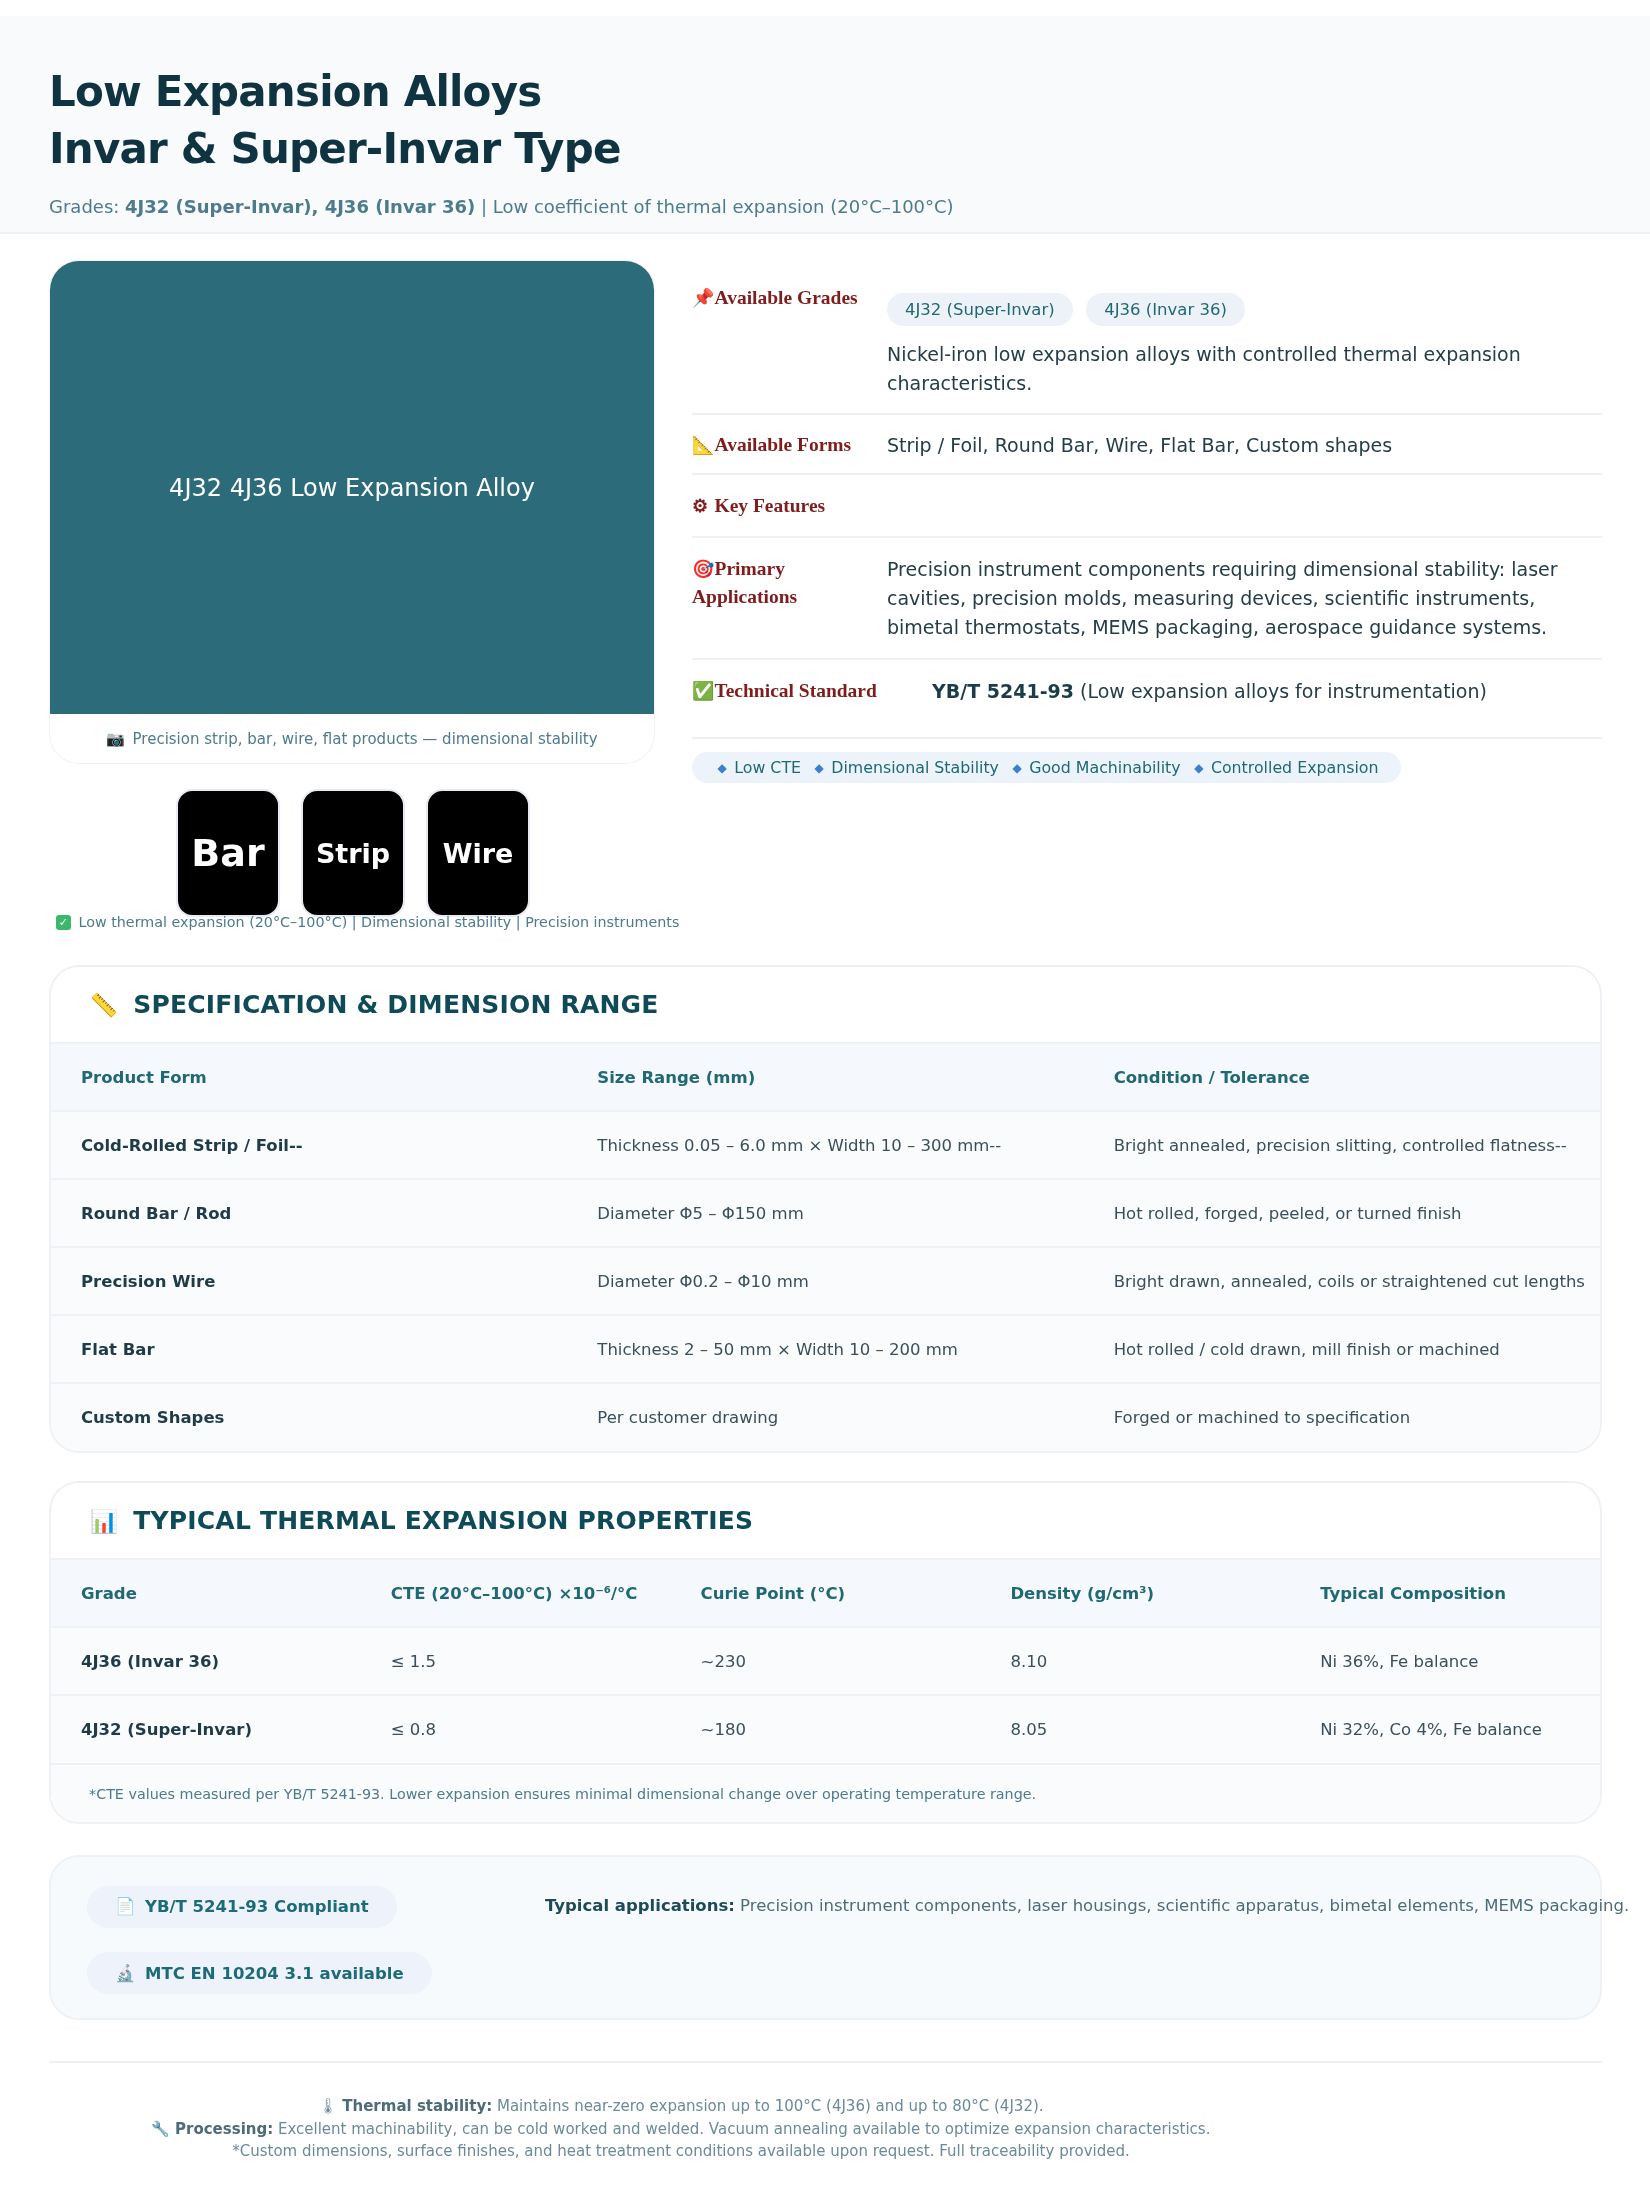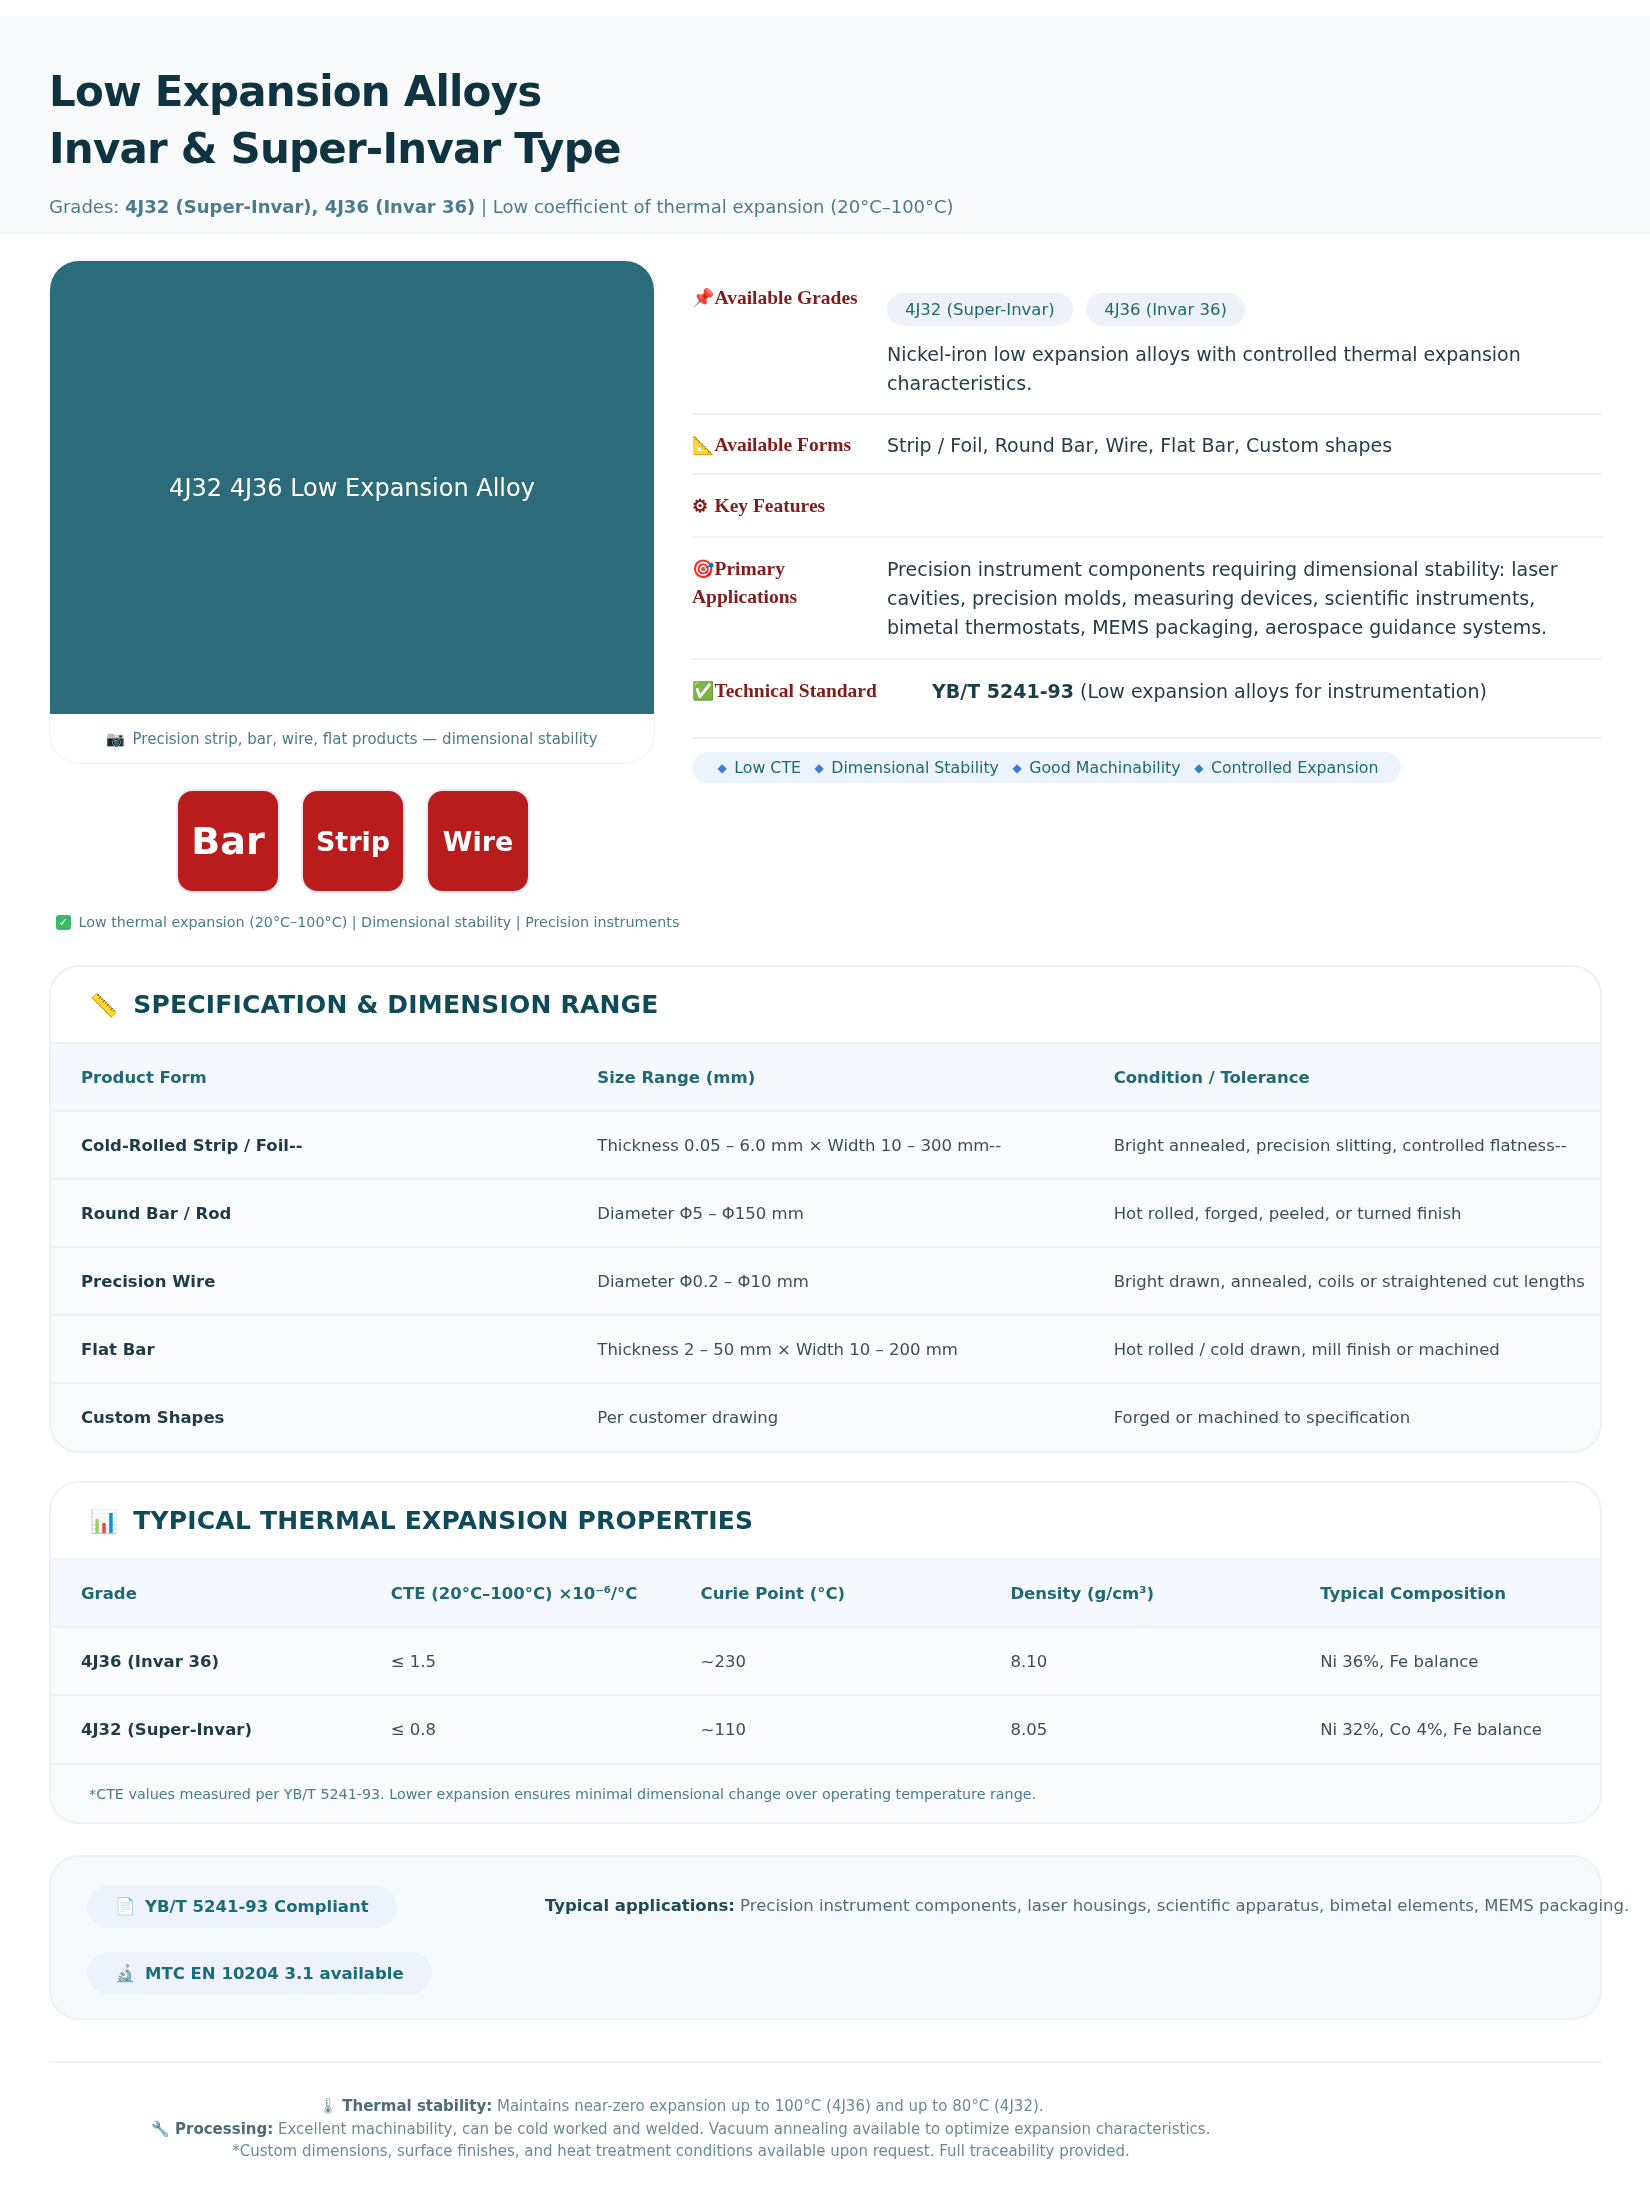--- a/index.html
+++ b/index.html
@@ -49,22 +49,22 @@
   .image-caption {
     position: absolute; left: 0; top: 453px; width: 100%; height: 50px;
     display: flex; align-items: center; justify-content: center; gap: 7.5px;
     font-family: "DejaVu Sans", sans-serif;
     font-size: 15px; color: #4d7b8d;
   }
   .thumbs {
     position: absolute; left: 176px; top: 789px; display: flex; gap: 21px;
   }
   .thumb {
-    width: 104px; height: 104px; border-radius: 16.5px;
-    background: #b91c1c; border: 2.3px solid #e6ebf2;
+    width: 104px; height: 128px; border-radius: 16.5px;
+    background: #000000; border: 2.3px solid #e6ebf2;
     display: flex; align-items: center; justify-content: center;
     color: #ffffff; font-weight: bold; font-family: "DejaVu Sans", sans-serif; text-align: center;
   }
   .thumb.t0 { font-size: 38px; }
   .thumb.t1, .thumb.t2 { font-size: 27px; }
   .left-note {
     position: absolute; left: 56px; top: 914px;
     font-family: "DejaVu Sans", sans-serif;
     font-size: 14.3px; color: #4d7b8d; white-space: nowrap;
     display: flex; align-items: center; gap: 7.5px;
@@ -320,21 +320,21 @@
       <tr>
         <td class="first">4J36 (Invar 36)</td>
         <td>≤ 1.5</td>
         <td>~230</td>
         <td>8.10</td>
         <td>Ni 36%, Fe balance</td>
       </tr>
       <tr>
         <td class="first">4J32 (Super-Invar)</td>
         <td>≤ 0.8</td>
-        <td>~110</td>
+        <td>~180</td>
         <td>8.05</td>
         <td>Ni 32%, Co 4%, Fe balance</td>
       </tr>
     </tbody>
   </table>
   <div class="foot-note">*CTE values measured per YB/T 5241-93. Lower expansion ensures minimal dimensional change over operating temperature range.</div>
 </section>
 
 <section class="compliance">
   <div class="pill p0">

